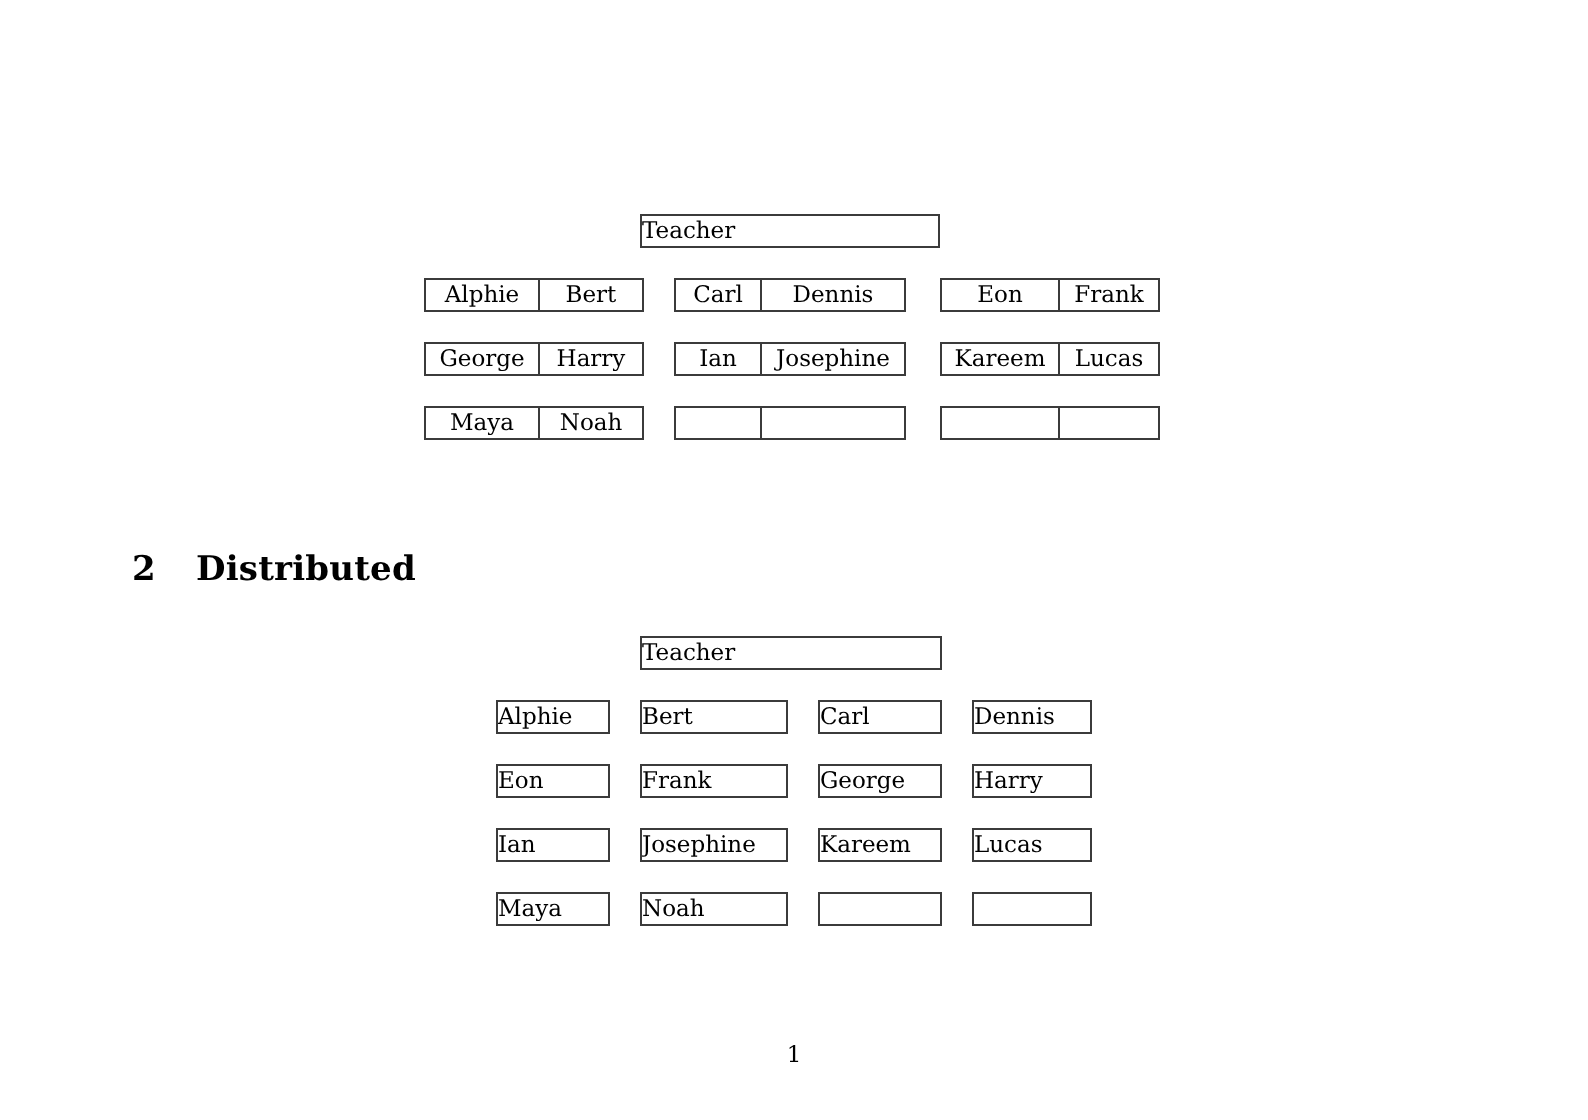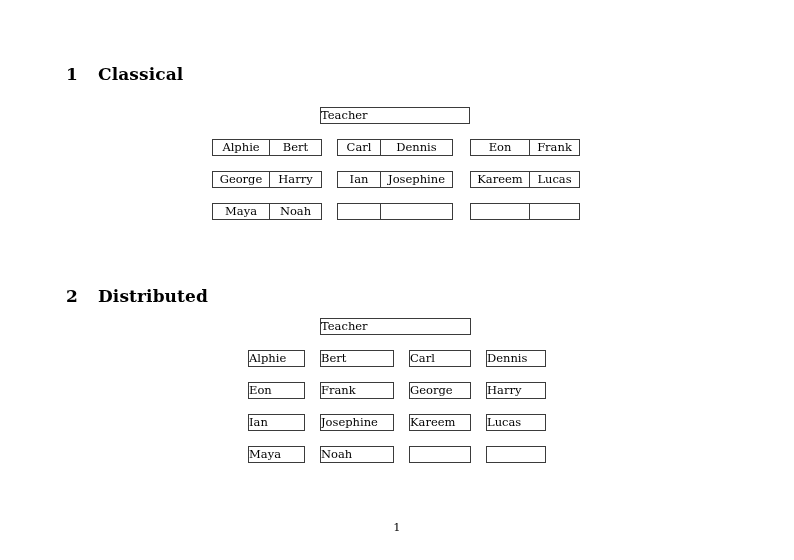--- a/index.html
+++ b/index.html
@@ -27,21 +27,21 @@
     font-weight: bold;
     font-size: 17px;
     letter-spacing: 0.1px;
     white-space: nowrap;
   }
   .section-heading .sec-num {
     display: inline-block;
     width: 32px;
   }
   #heading-classical   { left: 66px; top: 64px; }
-  #heading-distributed { left: 66px; top: 286px; }
+  #heading-distributed { left: 66px; top: 275px; }
 
   
   .box {
     position: absolute;
     box-sizing: border-box;
     border: 1px solid #3b3b3b;
     background: #ffffff;
     height: 17px;
     line-height: 15px;
     font-size: 11.5px;
@@ -87,23 +87,20 @@
     width: 794px;
     text-align: center;
     font-size: 11.5px;
   }
 </style>
 </head>
 <body>
 
 <div class="page">
 
-  <div class="section-heading" id="heading-classical">
-    <span class="sec-num">1</span><span>Classical</span>
-  </div>
 
   <div class="box teacher-box" style="left:320px; top:107px; width:150px;">Teacher</div>
 
   <div class="pair" style="left:212px; top:139px; width:110px;">
     <div class="cell" style="width:56px;">Alphie</div>
     <div class="cell" style="width:52px;">Bert</div>
   </div>
   <div class="pair" style="left:337px; top:139px; width:116px;">
     <div class="cell" style="width:42px;">Carl</div>
     <div class="cell" style="width:72px;">Dennis</div>

